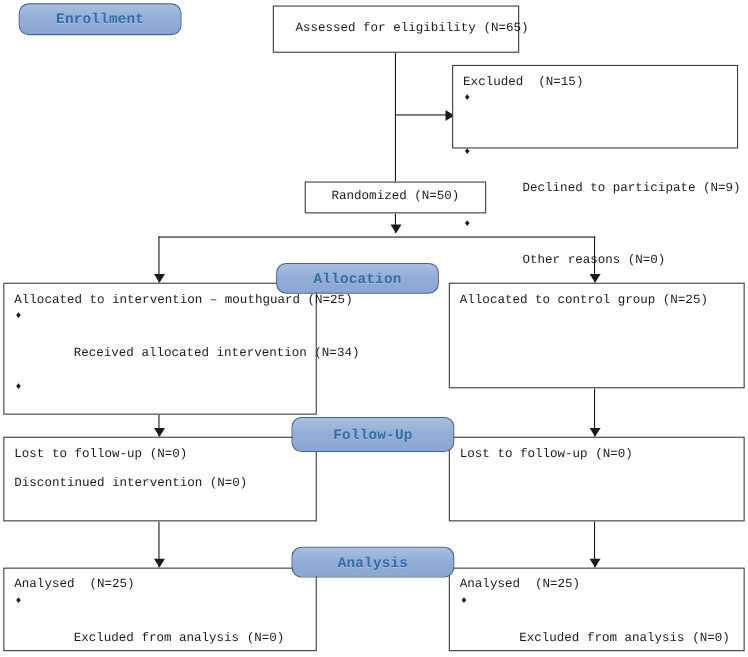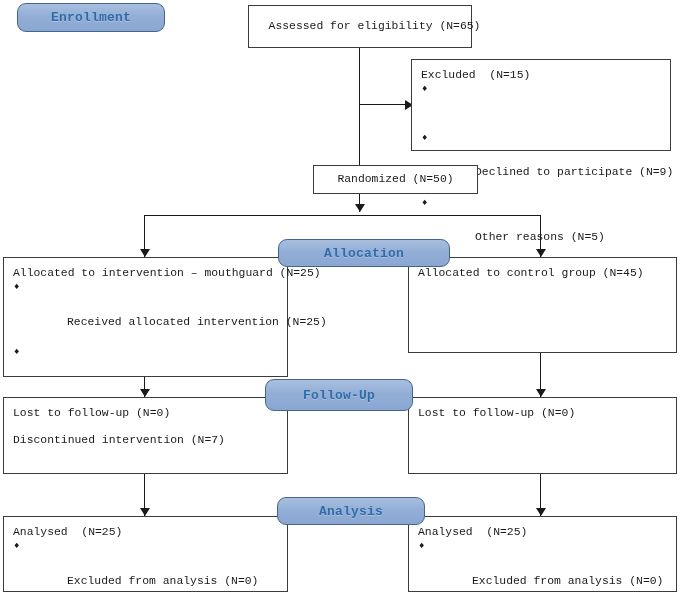--- a/index.html
+++ b/index.html
@@ -93,29 +93,29 @@
 </style>
 </head>
 <body>
 
 <div id="diagram">
 
   <div class="stage-badge" style="left:17px; top:3px; width:148px; height:29px;">
     <span>Enrollment</span>
   </div>
 
-  <div class="stage-badge" style="left:278px; top:239px; width:172px; height:28px;">
+  <div class="stage-badge" style="left:251px; top:239px; width:148px; height:28px;">
     <span>Allocation</span>
   </div>
 
   <div class="stage-badge" style="left:265px; top:379px; width:148px; height:32px;">
     <span>Follow-Up</span>
   </div>
 
-  <div class="stage-badge" style="left:265px; top:497px; width:148px; height:28px;margin-left:12px;">
+  <div class="stage-badge" style="left:265px; top:497px; width:148px; height:28px;">
     <span>Analysis</span>
   </div>
 
   <div class="conn v" style="left:359px; top:48px; height:118px;"></div>
 
   <div class="conn h" style="left:359px; top:104px; width:52px;"></div>
   <div class="arrowhead right" style="left:405px; top:100px;"></div>
 
   <div class="conn v" style="left:359px; top:194px; height:18px;"></div>
   <div class="arrowhead" style="left:355px; top:204px;"></div>
@@ -137,58 +137,58 @@
   <div class="conn v" style="left:144px; top:474px; height:42px;"></div>
   <div class="arrowhead" style="left:140px; top:508px;"></div>
 
   <div class="conn v" style="left:540px; top:474px; height:42px;"></div>
   <div class="arrowhead" style="left:536px; top:508px;"></div>
 
   <div class="box center-text" style="left:248px; top:5px; width:224px; height:43px;padding-left:29px;">
     <span class="line">Assessed for eligibility (N=65)</span>
   </div>
 
-  <div class="box" style="left:411px; top:59px; width:260px; height:92px;">
+  <div class="box" style="left:411px; top:59px; width:260px; height:76px;">
     <div class="line">Excluded  (N=15)</div>
     <div class="bullet-line">
       <span class="bullet">♦</span>
     </div>
     <div class="bullet-line">
       <span class="bullet">♦</span>
       <span>Declined to participate (N=9)</span>
     </div>
     <div class="bullet-line">
       <span class="bullet">♦</span>
-      <span>Other reasons (N=5)</span>
-    </div>
-  </div>
-
-  <div class="box center-text" style="left:277px; top:165px; width:165px; height:29px;margin-left:36px;">
+      <span>Other reasons (N=0)</span>
+    </div>
+  </div>
+
+  <div class="box center-text" style="left:277px; top:165px; width:165px; height:29px;">
     <span class="line">Randomized (N=50)</span>
   </div>
 
   <div class="box" style="left:3px; top:257px; width:285px; height:120px;">
     <div class="line">Allocated to intervention – mouthguard (N=25)</div>
     <div class="bullet-line">
       <span class="bullet">♦</span>
-      <span>Received allocated intervention (N=25)</span>
+      <span>Received allocated intervention (N=34)</span>
     </div>
     <div class="bullet-line">
       <span class="bullet">♦</span>
     </div>
   </div>
 
   <div class="box" style="left:408px; top:257px; width:269px; height:96px;">
-    <div class="line">Allocated to control group (N=45)</div>
+    <div class="line">Allocated to control group (N=25)</div>
   </div>
 
   <div class="box" style="left:3px; top:397px; width:285px; height:77px;">
     <div class="line">Lost to follow-up (N=0)</div>
     <div class="gap"></div>
-    <div class="line">Discontinued intervention (N=7)</div>
+    <div class="line">Discontinued intervention (N=0)</div>
   </div>
 
   <div class="box" style="left:408px; top:397px; width:269px; height:77px;">
     <div class="line">Lost to follow-up (N=0)</div>
   </div>
 
   <div class="box" style="left:3px; top:516px; width:285px; height:76px;">
     <div class="line">Analysed  (N=25)</div>
     <div class="bullet-line">
       <span class="bullet">♦</span>

